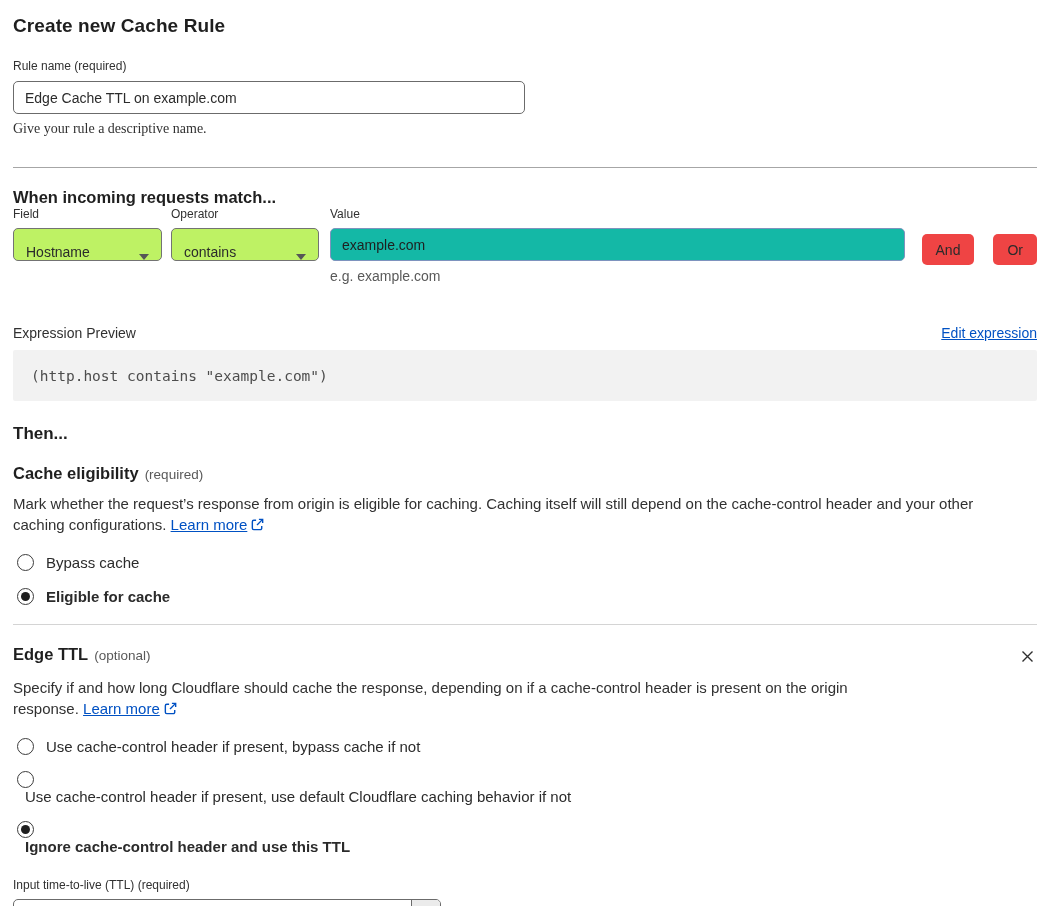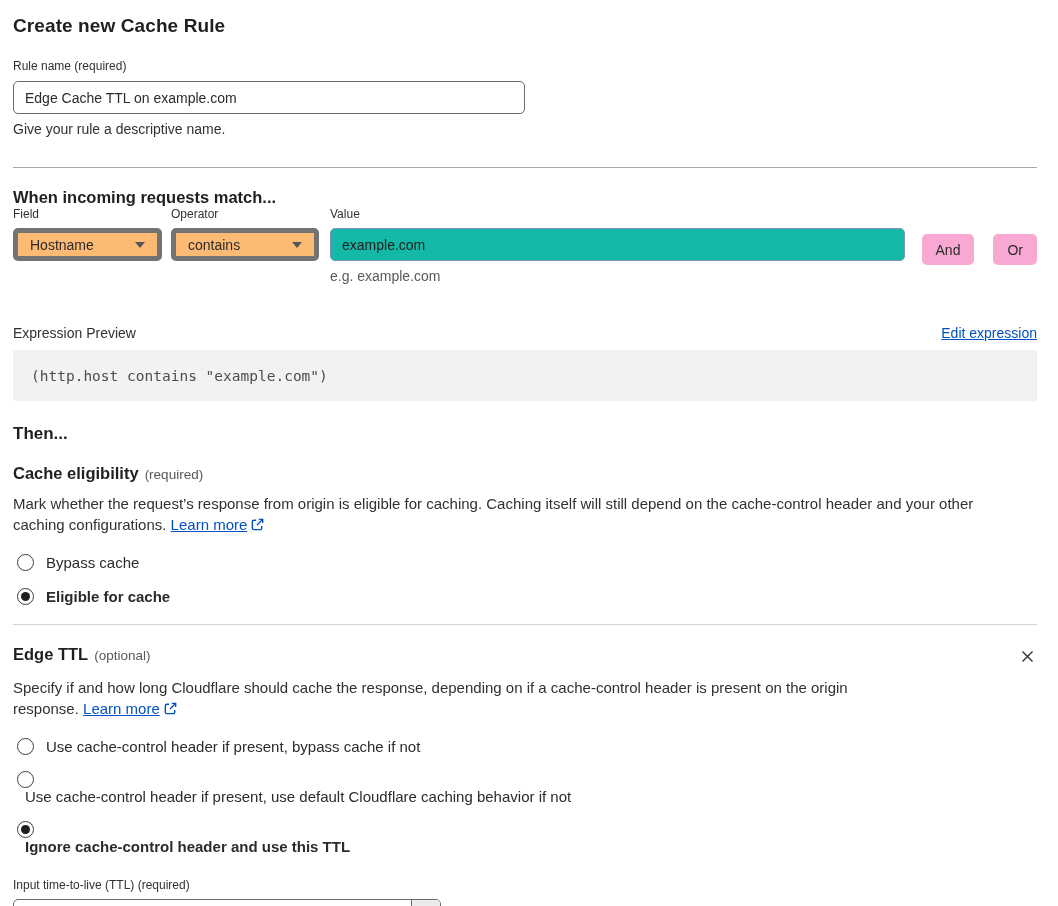--- a/index.html
+++ b/index.html
@@ -26,47 +26,47 @@
 
   hr.divider { border:none; border-top:1px solid #a6a6a6; margin:30px 0 0 0; }
   hr.divider.light { border-top-color:#d4d4d4; }
 
   .section-heading { font-size:16.5px; font-weight:700; color:#1f1f1f; }
   .qualifier { font-size:13.5px; font-weight:400; color:#595959; margin-left:6px; }
 
   
   .rule-name-block { margin-top:22px; }
   .rule-name-block .text-input { margin-top:8px; }
-  .rule-name-block .helper { margin-top:7px; }
+  .rule-name-block .helper { margin-top:7px;font-family:Liberation Serif, serif; }
 
   .match-heading { margin-top:20px; }
   .match-grid { display:flex; align-items:flex-start; }
   .match-col .field-label { margin-bottom:7px; }
   .col-field { width:149px; }
   .col-op { width:148px; margin-left:9px; }
   .col-value { flex:1; margin-left:11px; }
 
   .select {
-    height:33px; border:5px solid #737373; border-radius:5px; background:#fdba74;
-    display:flex; align-items:center; justify-content:space-between;
+    height:33px; border:1px solid #737373; border-radius:5px; background:#bef264;
+    display:flex; align-items:flex-end; justify-content:space-between;
     padding:0 12px; font-size:14px; color:#2b2b2b; cursor:pointer;
   }
   .caret {
     width:0; height:0; border-left:5px solid transparent; border-right:5px solid transparent;
     border-top:6px solid #565656; margin-left:8px; flex:none;
   }
 
   .value-input {
     width:100%; background:#14b8a6; border-color:#7e93be; color:#1f1f1f;
   }
   .col-value .helper { margin-top:7px; }
 
   .andor { display:flex; padding-top:27px; }
   .btn {
-    height:31px; padding:8px 14px; background:#f9a8d4; border:none; border-radius:5px;
+    height:31px; padding:8px 14px; background:#ef4444; border:none; border-radius:5px;
     font-size:14px; color:#2b2b2b; font-family:"Liberation Sans", sans-serif; cursor:pointer;
   }
   .btn-and { margin-left:17px; }
   .btn-or { margin-left:19px; }
 
   .expr-row { display:flex; justify-content:space-between; align-items:flex-end; margin-top:41px; }
   .expr-label { font-size:14px; color:#313131; }
   .link { color:#0051c3; text-decoration:underline; cursor:pointer; }
   .expr-edit { font-size:14px; }
   .expr-code {

